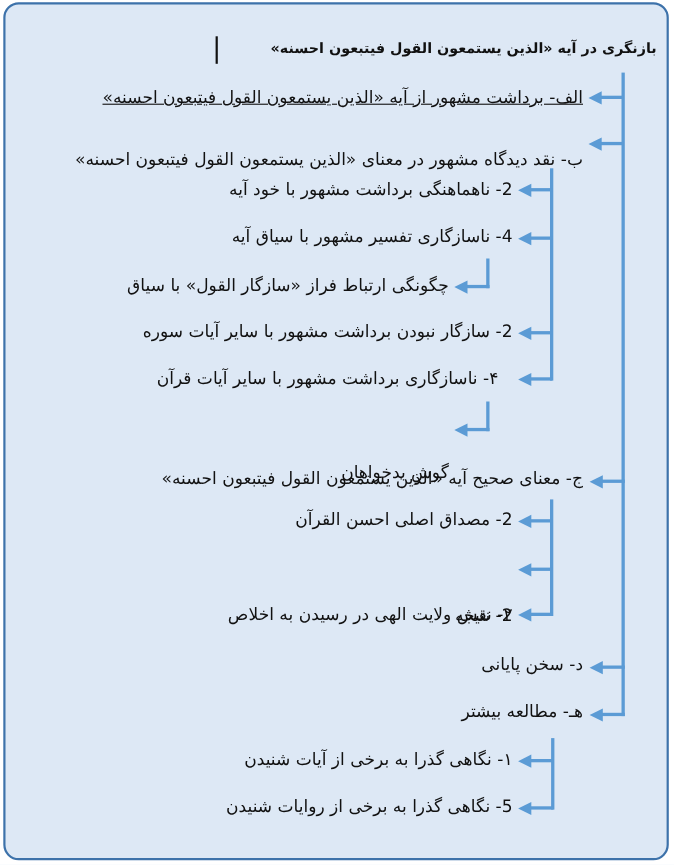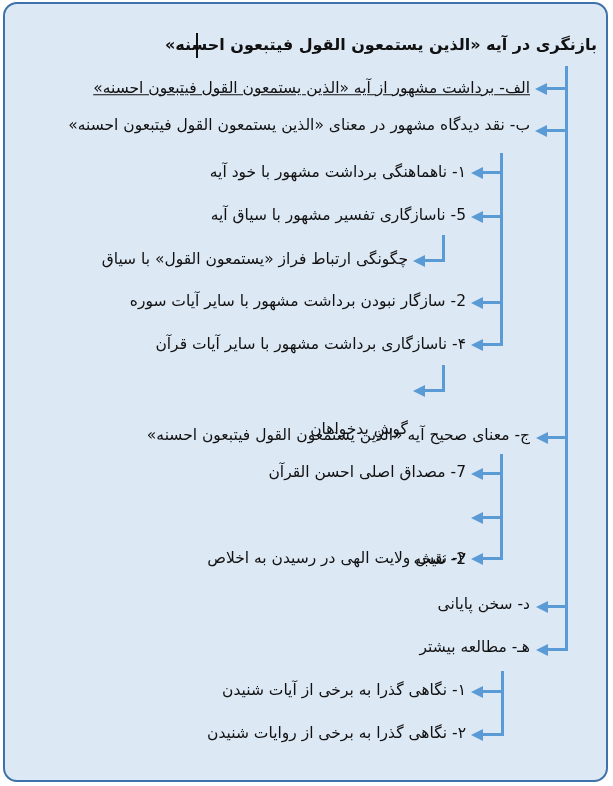--- a/index.html
+++ b/index.html
@@ -7,21 +7,21 @@
   .box {
     position: absolute; left: 3px; top: 2px; width: 605px; height: 780px;
     background: #dde8f5; border: 2px solid #3d72aa; border-radius: 14px;
     box-sizing: border-box;
   }
   .txt {
     position: absolute; direction: rtl; white-space: nowrap;
     font-family: "DejaVu Sans", sans-serif; font-size: 15.5px; color: #111;
     transform: translateY(-50%); line-height: 1;
   }
-  .title { font-weight: bold; font-size: 16px; }
+  .title { font-weight: bold; font-size: 13px; }
   .caret { position: absolute; width: 1.5px; background: #111; }
   .vline { position: absolute; width: 3px; background: #5b9bd5; }
   .hline { position: absolute; height: 3px; background: #5b9bd5; }
   .head {
     position: absolute; width: 0; height: 0;
     border-top: 6px solid transparent; border-bottom: 6px solid transparent;
     border-right: 12px solid #5b9bd5;
   }
 </style>
 </head>
@@ -33,59 +33,59 @@
 <div class="caret" style="left:196px; top:33px; height:25px;"></div>
 
 <div class="vline" style="left:565px; top:66px; height:585px;"></div>
 
 <div class="hline" style="left:545px; top:87px; width:22px;"></div>
 <div class="head" style="left:535px; top:82.5px;"></div>
 <div class="txt" style="right:83px; top:89px;text-decoration:underline;">الف- برداشت مشهور از آیه «الذین یستمعون القول فیتبعون احسنه»</div>
 
 <div class="hline" style="left:545px; top:129px; width:22px;"></div>
 <div class="head" style="left:535px; top:124.5px;"></div>
-<div class="txt" style="right:83px; top:126px;">ب- نقد دیدگاه مشهور در معنای «الذین یستمعون القول فیتبعون احسنه»</div>
+<div class="txt" style="right:83px; top:146px;">ب- نقد دیدگاه مشهور در معنای «الذین یستمعون القول فیتبعون احسنه»</div>
 
 <div class="vline" style="left:500px; top:153px; height:193px;"></div>
 
 <div class="hline" style="left:481px; top:171px; width:21px;"></div>
 <div class="head" style="left:471px; top:166.5px;"></div>
-<div class="txt" style="right:147px; top:173px;">۱- ناهماهنگی برداشت مشهور با خود آیه</div>
+<div class="txt" style="right:147px; top:173px;">2- ناهماهنگی برداشت مشهور با خود آیه</div>
 
 <div class="hline" style="left:481px; top:215px; width:21px;"></div>
 <div class="head" style="left:471px; top:210.5px;"></div>
-<div class="txt" style="right:147px; top:216px;">5- ناسازگاری تفسیر مشهور با سیاق آیه</div>
+<div class="txt" style="right:147px; top:216px;">4- ناسازگاری تفسیر مشهور با سیاق آیه</div>
 
 <div class="vline" style="left:442px; top:235px; height:27px;"></div>
 <div class="hline" style="left:423px; top:259px; width:22px;"></div>
 <div class="head" style="left:413px; top:254.5px;"></div>
-<div class="txt" style="right:205px; top:260px;">چگونگی ارتباط فراز «یستمعون القول» با سیاق</div>
+<div class="txt" style="right:205px; top:260px;">چگونگی ارتباط فراز «سازگار القول» با سیاق</div>
 
 <div class="hline" style="left:481px; top:301px; width:21px;"></div>
 <div class="head" style="left:471px; top:296.5px;"></div>
 <div class="txt" style="right:147px; top:302px;">2- سازگار نبودن برداشت مشهور با سایر آیات سوره</div>
 
 <div class="hline" style="left:481px; top:343px; width:21px;"></div>
 <div class="head" style="left:471px; top:338.5px;"></div>
-<div class="txt" style="right:147px; top:345px;">۴- ناسازگاری برداشت مشهور با سایر آیات قرآن</div>
+<div class="txt" style="right:160px; top:345px;">۴- ناسازگاری برداشت مشهور با سایر آیات قرآن</div>
 
 <div class="vline" style="left:442px; top:365px; height:27px;"></div>
 <div class="hline" style="left:423px; top:389px; width:22px;"></div>
 <div class="head" style="left:413px; top:384.5px;"></div>
 <div class="txt" style="right:205px; top:389px;margin-top:41px;">گوشِ بدخواهان</div>
 
 <div class="hline" style="left:546px; top:436px; width:22px;"></div>
 <div class="head" style="left:536px; top:431.5px;"></div>
 <div class="txt" style="right:83px; top:436px;">ج- معنای صحیح آیه «الذین یستمعون القول فیتبعون احسنه»</div>
 
 <div class="vline" style="left:500px; top:454px; height:106px;"></div>
 
 <div class="hline" style="left:481px; top:472px; width:21px;"></div>
 <div class="head" style="left:471px; top:467.5px;"></div>
-<div class="txt" style="right:147px; top:473px;">7- مصداق اصلی احسن القرآن</div>
+<div class="txt" style="right:147px; top:473px;">2- مصداق اصلی احسن القرآن</div>
 
 <div class="hline" style="left:481px; top:516px; width:21px;"></div>
 <div class="head" style="left:471px; top:511.5px;"></div>
 <div class="txt" style="right:147px; top:517px;margin-top:42px;">۲- نقش ولایت الهی در رسیدن به اخلاص</div>
 
 <div class="hline" style="left:481px; top:557px; width:21px;"></div>
 <div class="head" style="left:471px; top:552.5px;"></div>
 <div class="txt" style="right:147px; top:560px;">2- نتیجه</div>
 
 <div class="hline" style="left:546px; top:605px; width:22px;"></div>
@@ -97,13 +97,13 @@
 <div class="txt" style="right:83px; top:648px;">هـ- مطالعه بیشتر</div>
 
 <div class="vline" style="left:501px; top:671px; height:65px;"></div>
 
 <div class="hline" style="left:481px; top:690px; width:22px;"></div>
 <div class="head" style="left:471px; top:685.5px;"></div>
 <div class="txt" style="right:147px; top:691px;text-align:right;">۱- نگاهی گذرا به برخی از آیات شنیدن</div>
 
 <div class="hline" style="left:481px; top:733px; width:22px;"></div>
 <div class="head" style="left:471px; top:728.5px;"></div>
-<div class="txt" style="right:147px; top:734px;">۲- نگاهی گذرا به برخی از روایات شنیدن</div>
+<div class="txt" style="right:147px; top:734px;">5- نگاهی گذرا به برخی از روایات شنیدن</div>
 
 </body></html>

